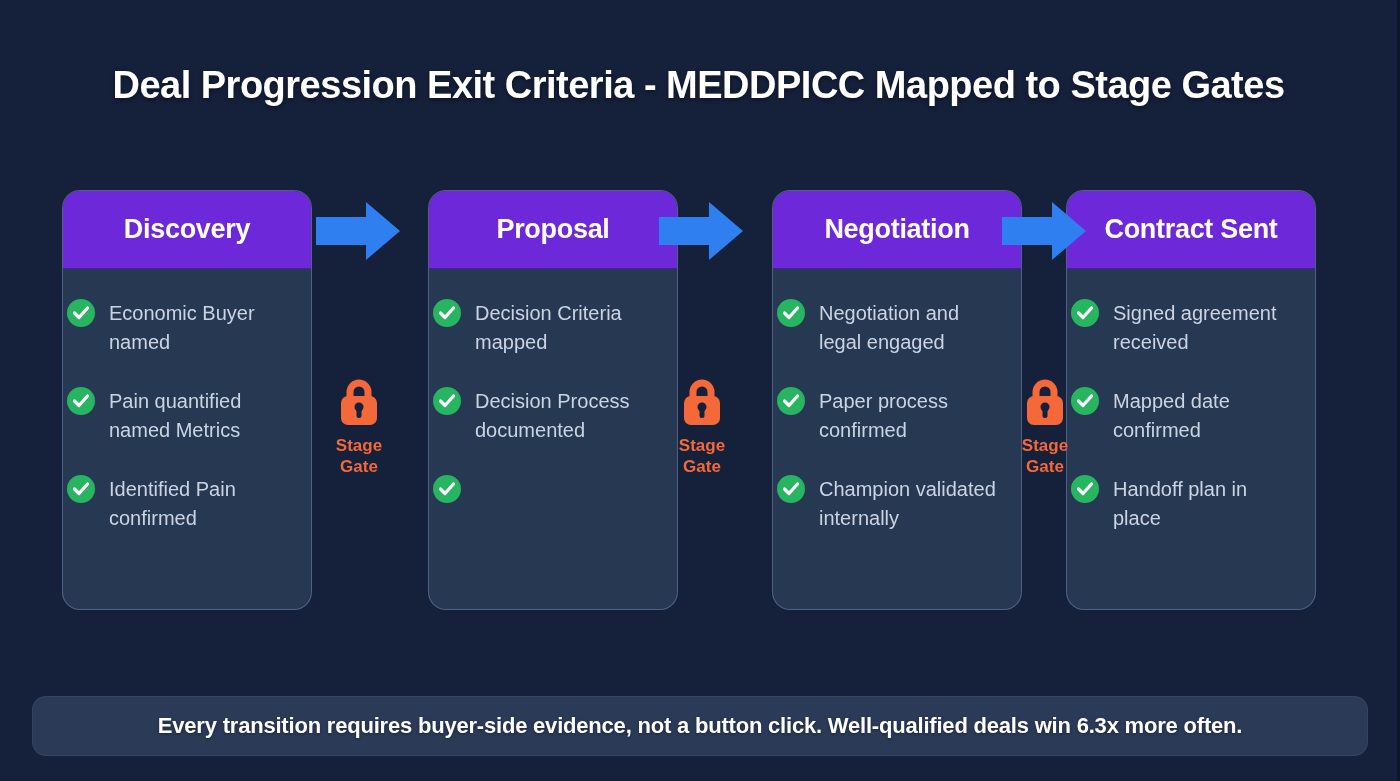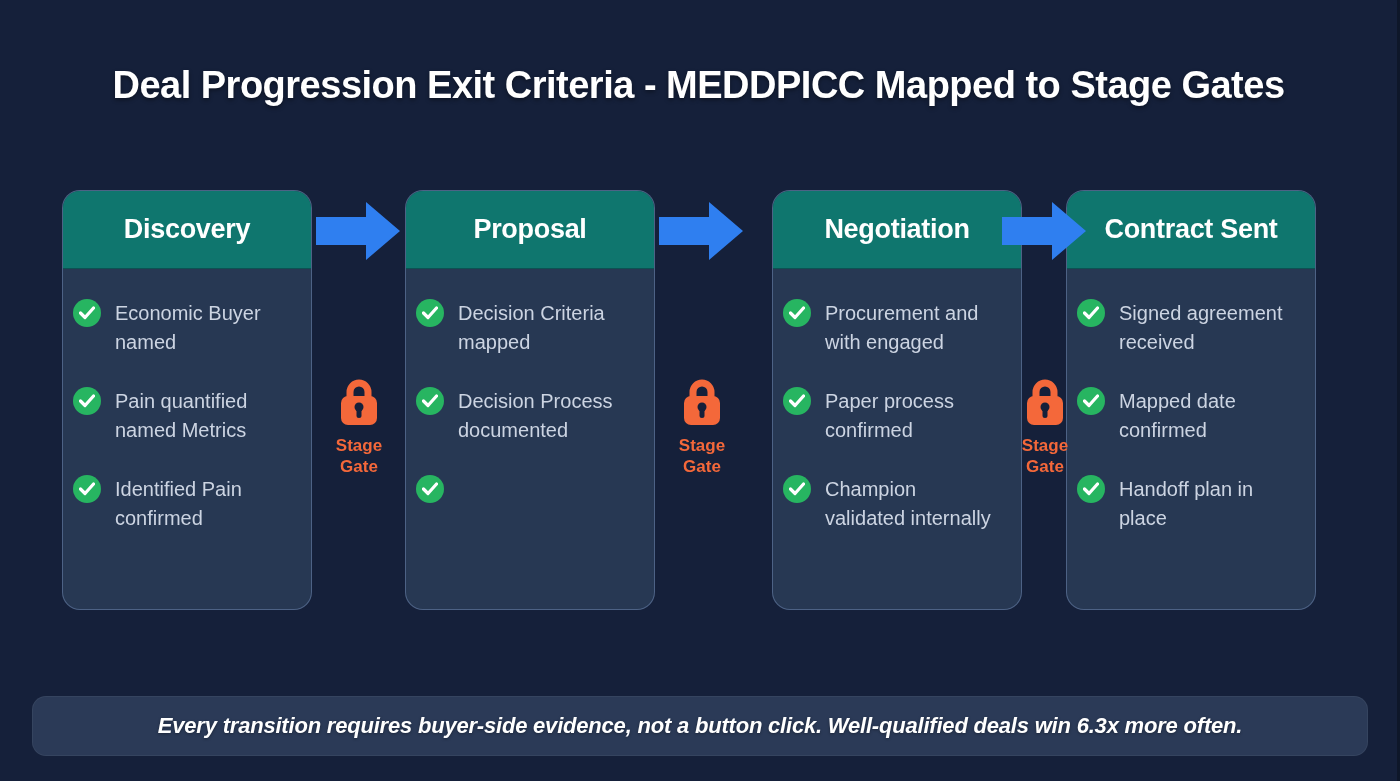--- a/index.html
+++ b/index.html
@@ -34,37 +34,37 @@
     width: 250px;
     height: 420px;
     background: #273853;
     border: 1.5px solid rgba(125,150,195,0.45);
     border-radius: 18px;
     box-sizing: border-box;
     overflow: hidden;
   }
   .stage-header {
     height: 77px;
-    background: #0f766e;
+    background: #6d28d9;
     border-bottom: 1px solid rgba(10,18,35,0.35);
     display: flex;
     align-items: center;
     justify-content: center;
   }
   .stage-header h2 {
     margin: 0;
     color: #ffffff;
     font-size: 27px;
     font-weight: 700;
     letter-spacing: -0.3px;
   }
   .stage-items {
     list-style: none;
     margin: 0;
-    padding: 30px 22px 0 10px;
+    padding: 30px 22px 0 4px;
     display: flex;
     flex-direction: column;
     gap: 30px;
   }
   .item {
     display: flex;
     align-items: flex-start;
     gap: 14px;
   }
   .check {
@@ -109,21 +109,20 @@
     top: 696px;
     width: 1336px;
     height: 60px;
     background: #2b3a57;
     border: 1px solid rgba(255,255,255,0.05);
     border-radius: 14px;
     box-sizing: border-box;
     display: flex;
     align-items: center;
     justify-content: center;
-    font-style: italic;
   }
   .footer-banner p {
     margin: 0;
     color: #ffffff;
     font-size: 22px;
     font-weight: 700;
     letter-spacing: -0.2px;
     text-shadow: 0 1px 3px rgba(0,0,0,0.35);
   }
 </style>
@@ -159,21 +158,21 @@
         <span class="check">
             <svg width="16" height="14" viewBox="0 0 16 14">
               <polyline points="1.5,7 6,11.5 14.5,2" fill="none" stroke="#ffffff" stroke-width="3.2" stroke-linecap="round" stroke-linejoin="round"></polyline>
             </svg>
           </span>
         <span class="item-text">Identified Pain confirmed</span>
       </li>
     </ul>
   </section>
 
-  <section class="stage" style="left:405px">
+  <section class="stage" style="left:428px">
     <header class="stage-header">
       <h2>Proposal</h2>
     </header>
     <ul class="stage-items">
       <li class="item">
         <span class="check">
             <svg width="16" height="14" viewBox="0 0 16 14">
               <polyline points="1.5,7 6,11.5 14.5,2" fill="none" stroke="#ffffff" stroke-width="3.2" stroke-linecap="round" stroke-linejoin="round"></polyline>
             </svg>
           </span>
@@ -201,21 +200,21 @@
     <header class="stage-header">
       <h2>Negotiation</h2>
     </header>
     <ul class="stage-items">
       <li class="item">
         <span class="check">
             <svg width="16" height="14" viewBox="0 0 16 14">
               <polyline points="1.5,7 6,11.5 14.5,2" fill="none" stroke="#ffffff" stroke-width="3.2" stroke-linecap="round" stroke-linejoin="round"></polyline>
             </svg>
           </span>
-        <span class="item-text">Procurement and with engaged</span>
+        <span class="item-text">Negotiation and legal engaged</span>
       </li>
       <li class="item">
         <span class="check">
             <svg width="16" height="14" viewBox="0 0 16 14">
               <polyline points="1.5,7 6,11.5 14.5,2" fill="none" stroke="#ffffff" stroke-width="3.2" stroke-linecap="round" stroke-linejoin="round"></polyline>
             </svg>
           </span>
         <span class="item-text">Paper process confirmed</span>
       </li>
       <li class="item">

